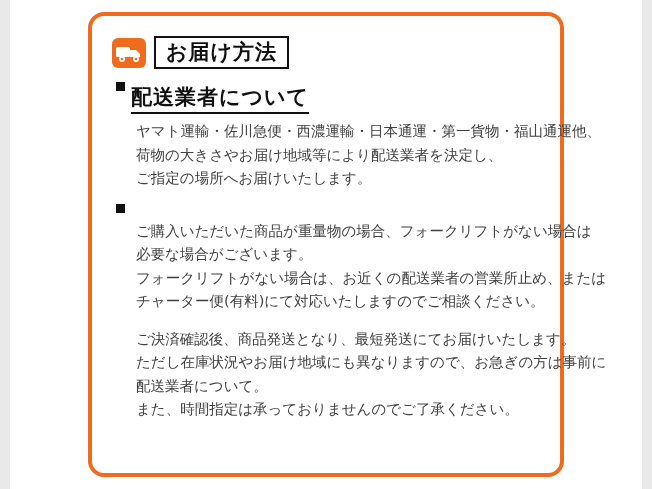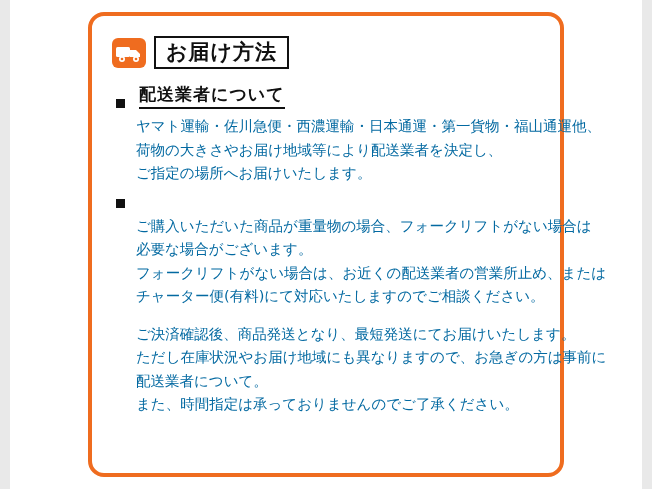--- a/index.html
+++ b/index.html
@@ -68,23 +68,23 @@
     letter-spacing: 1px;
     color: #111111;
     line-height: 1.15;
   }
 
   .section { margin-top: 14px; }
   .section:first-of-type { margin-top: 16px; }
 
   .section-head {
     display: flex;
-    align-items: flex-end;
-    gap: 14px;
-    font-size: 17px;
+    align-items: flex-start;
+    gap: 6px;
+    font-size: 21px;
     font-weight: bold;
     color: #111111;
     margin-left: 6px;
     margin-bottom: 6px;
   }
   .bullet-square {
     display: inline-block;
     width: 9px;
     height: 9px;
     background: #111111;
@@ -93,21 +93,21 @@
     top: -1px;
   }
   .section-head-label {
     border-bottom: 2px solid #111111;
     padding-bottom: 1px;
     letter-spacing: 1px;
   }
 
   .body-lines {
     margin-left: 26px;
-    color: #0369a1;
+    color: #404040;
     font-size: 14.5px;
     line-height: 1.62;
   }
   .body-lines div { white-space: nowrap; }
 </style>
 </head>
 <body>
 
 <div id="page">
   <div class="side-band left"></div>

